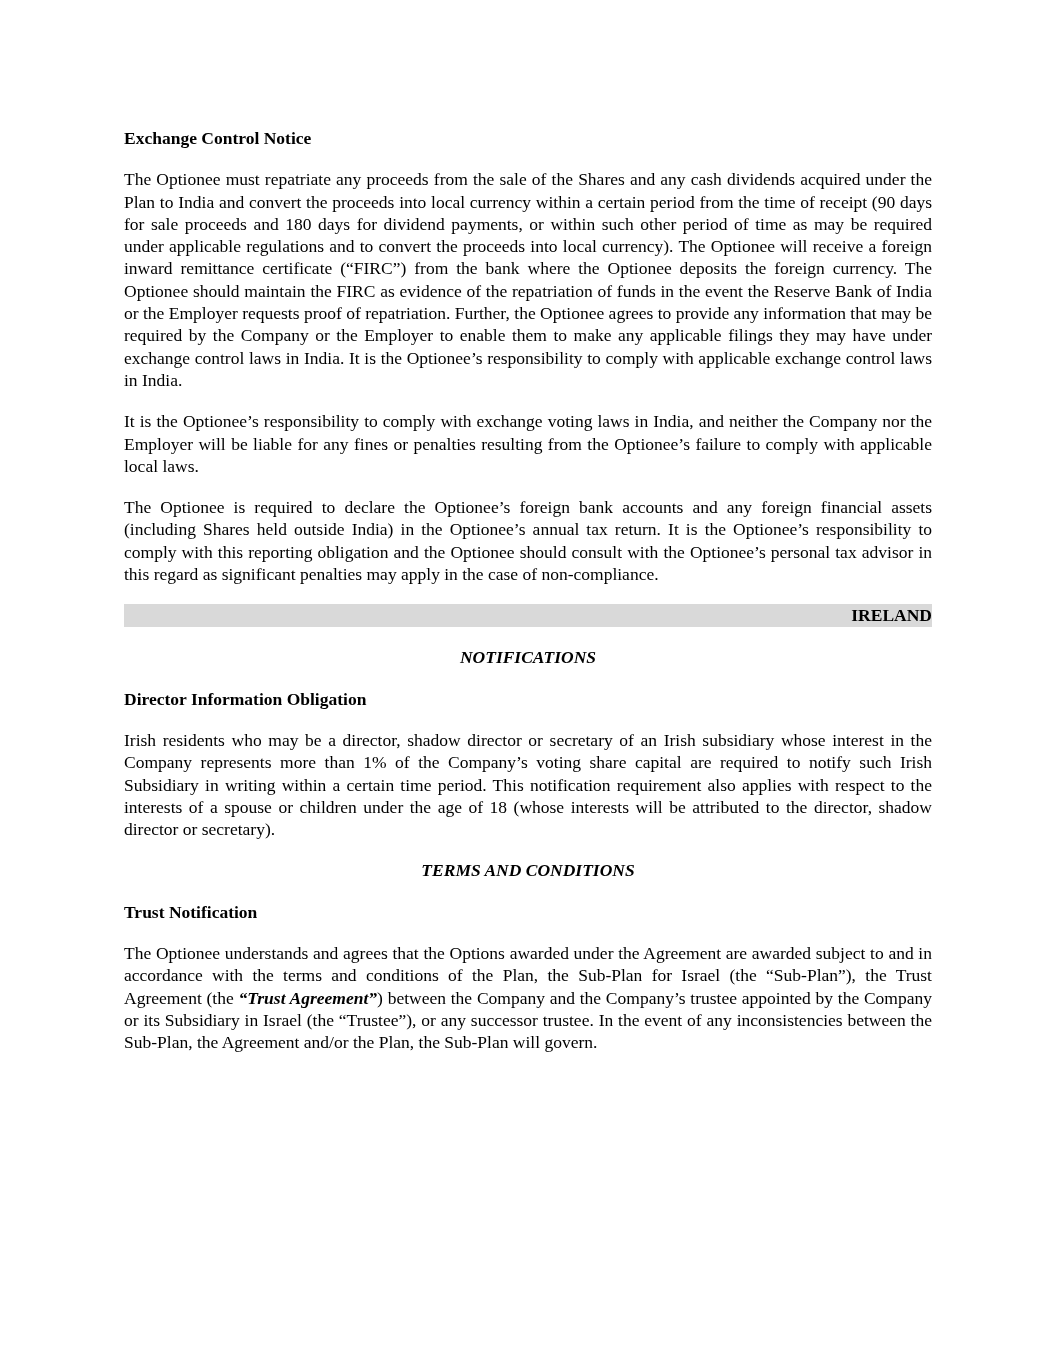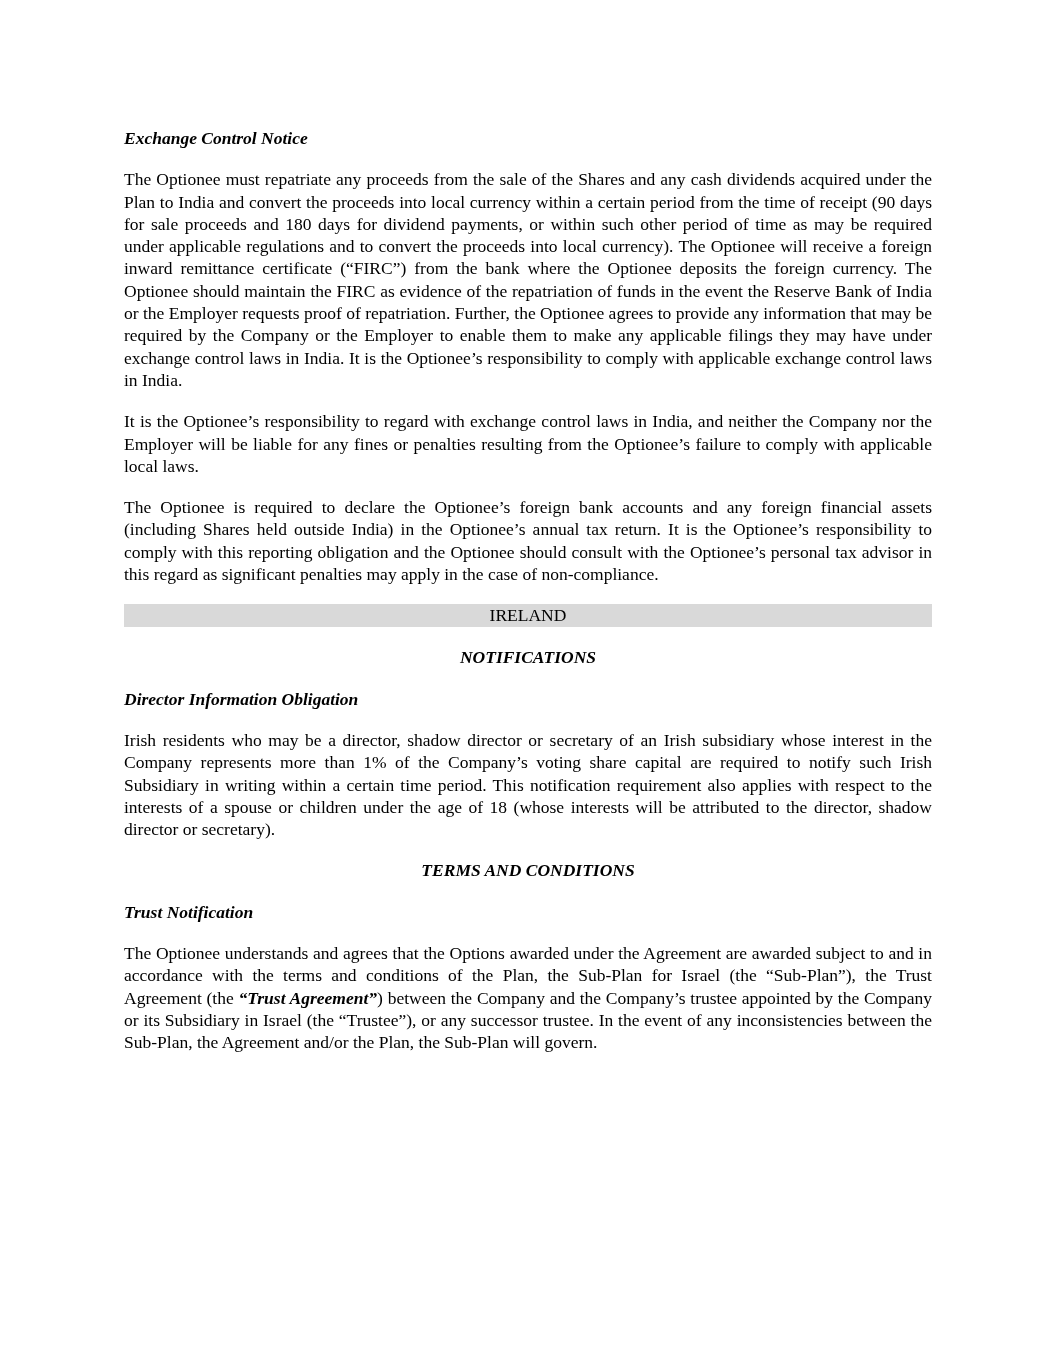--- a/index.html
+++ b/index.html
@@ -26,52 +26,51 @@
   .doc > * {
     margin: 0 0 19px 0;
   }
   .para {
     text-align: justify;
   }
   .heading {
     font-weight: bold;
     font-size: 17.5px;
     line-height: 22.3px;
-    font-style: italic;
   }
   .section-heading-italic {
     font-weight: bold;
     font-style: italic;
     font-size: 17.5px;
     line-height: 22.3px;
     text-align: center;
   }
   .country-bar {
     background: #d9d9d9;
-    text-align: center;
-    font-weight: normal;
+    text-align: right;
+    font-weight: bold;
     line-height: 23px;
     height: 23px;
   }
   .rich em {
     font-style: italic;
     font-weight: bold;
   }
 </style>
 </head>
 <body>
 
 <div class="page">
   <div class="doc">
 
     <div class="heading">Exchange Control Notice</div>
 
     <p class="para">The Optionee must repatriate any proceeds from the sale of the Shares and any cash dividends acquired under the Plan to India and convert the proceeds into local currency within a certain period from the time of receipt (90 days for sale proceeds and 180 days for dividend payments, or within such other period of time as may be required under applicable regulations and to convert the proceeds into local currency).  The Optionee will receive a foreign inward remittance certificate (“FIRC”) from the bank where the Optionee deposits the foreign currency.  The Optionee should maintain the FIRC as evidence of the repatriation of funds in the event the Reserve Bank of India or the Employer requests proof of repatriation. Further, the Optionee agrees to provide any information that may be required by the Company or the Employer to enable them to make any applicable filings they may have under exchange control laws in India. It is the Optionee’s responsibility to comply with applicable exchange control laws in India.</p>
 
-    <p class="para">It is the Optionee’s responsibility to regard with exchange control laws in India, and neither the Company nor the Employer will be liable for any fines or penalties resulting from the Optionee’s failure to comply with applicable local laws.</p>
+    <p class="para">It is the Optionee’s responsibility to comply with exchange voting laws in India, and neither the Company nor the Employer will be liable for any fines or penalties resulting from the Optionee’s failure to comply with applicable local laws.</p>
 
 
     <p class="para">The Optionee is required to declare the Optionee’s foreign bank accounts and any foreign financial assets (including Shares held outside India) in the Optionee’s annual tax return.  It is the Optionee’s responsibility to comply with this reporting obligation and the Optionee should consult with the Optionee’s personal tax advisor in this regard as significant penalties may apply in the case of non-compliance.</p>
 
     <div class="country-bar">IRELAND</div>
 
     <div class="section-heading-italic">NOTIFICATIONS</div>
 
     <div class="heading">Director Information Obligation</div>
 

